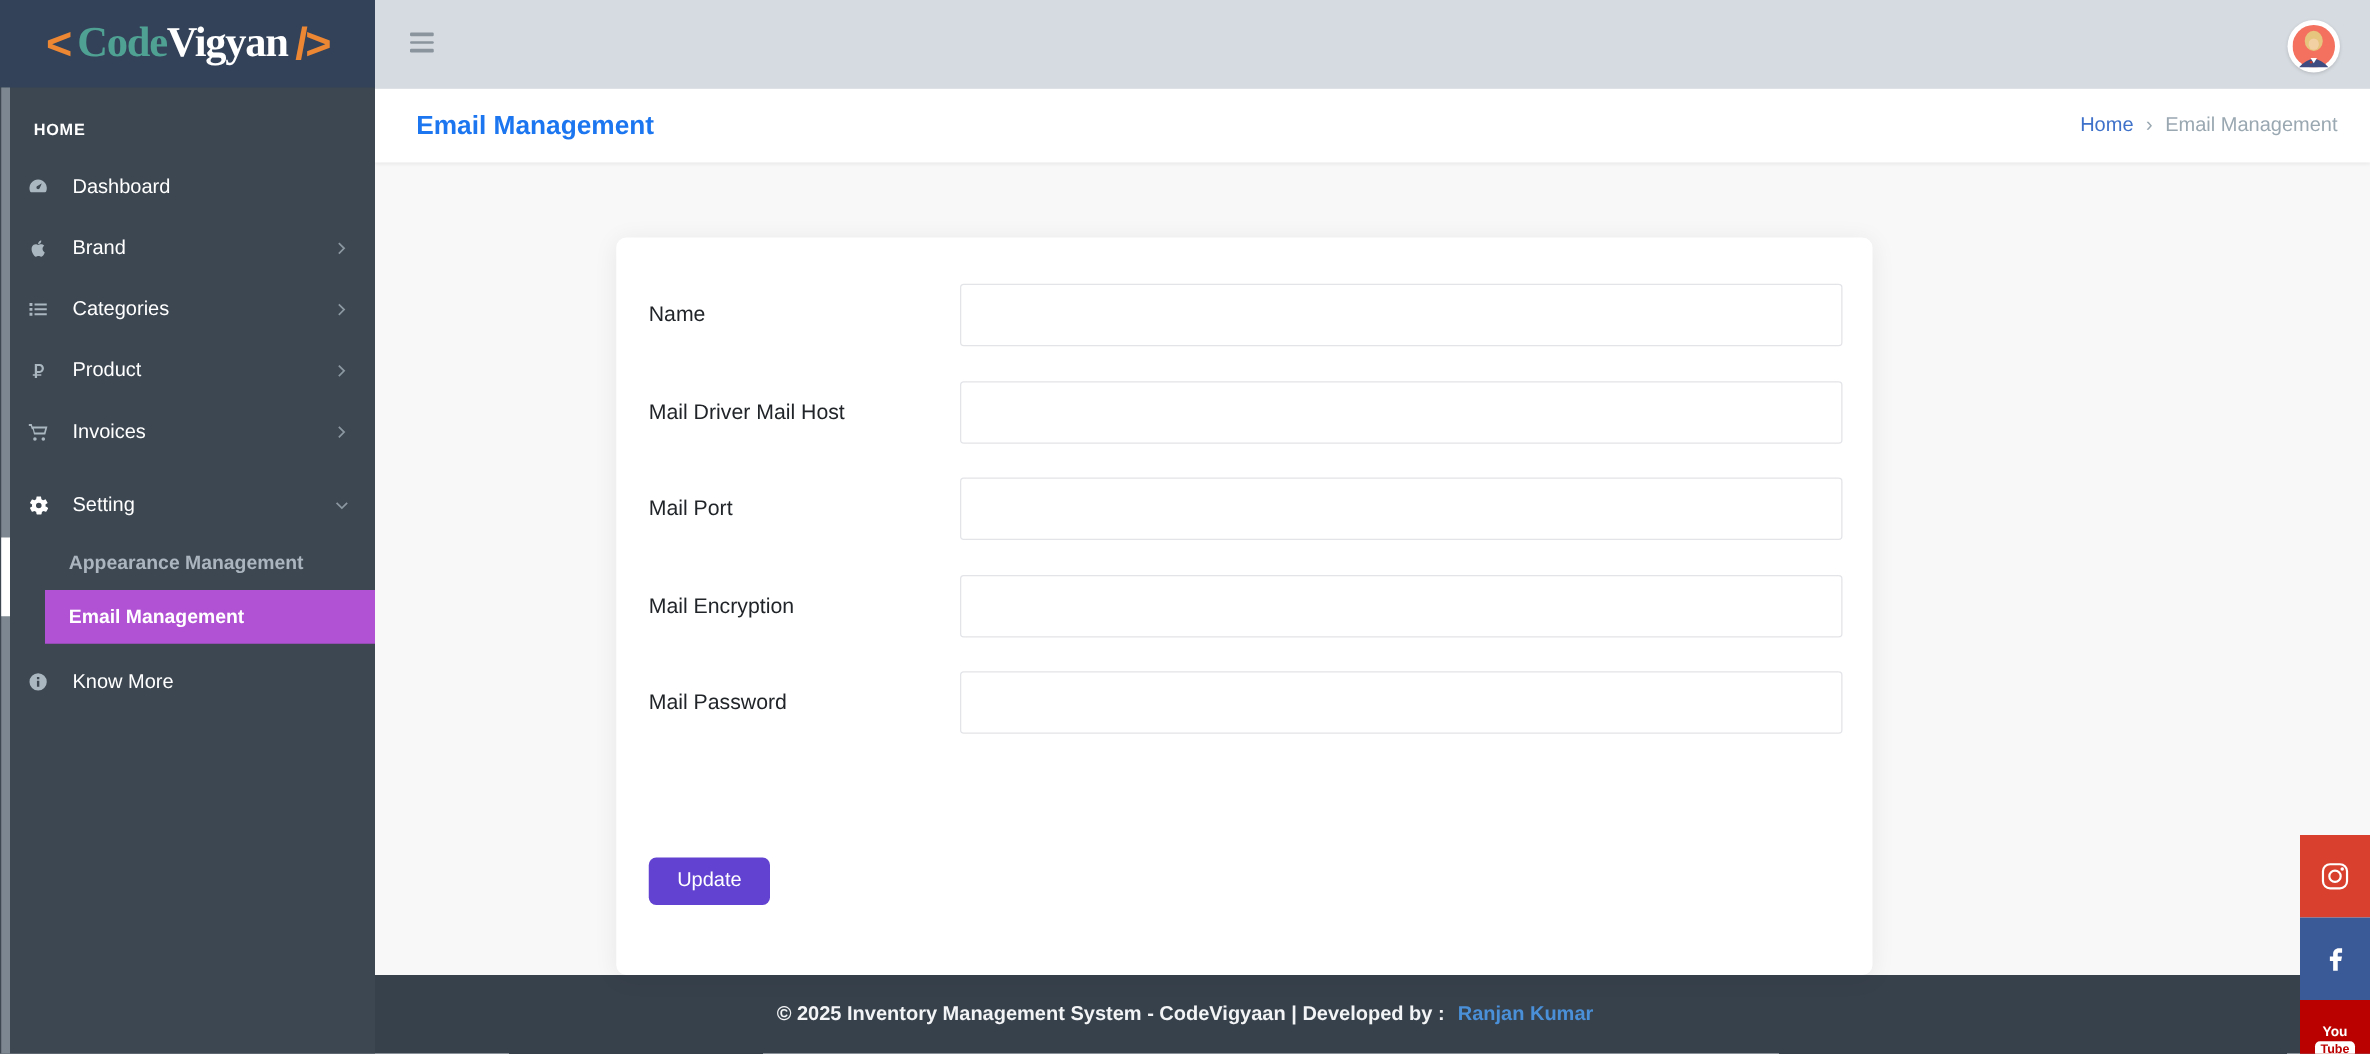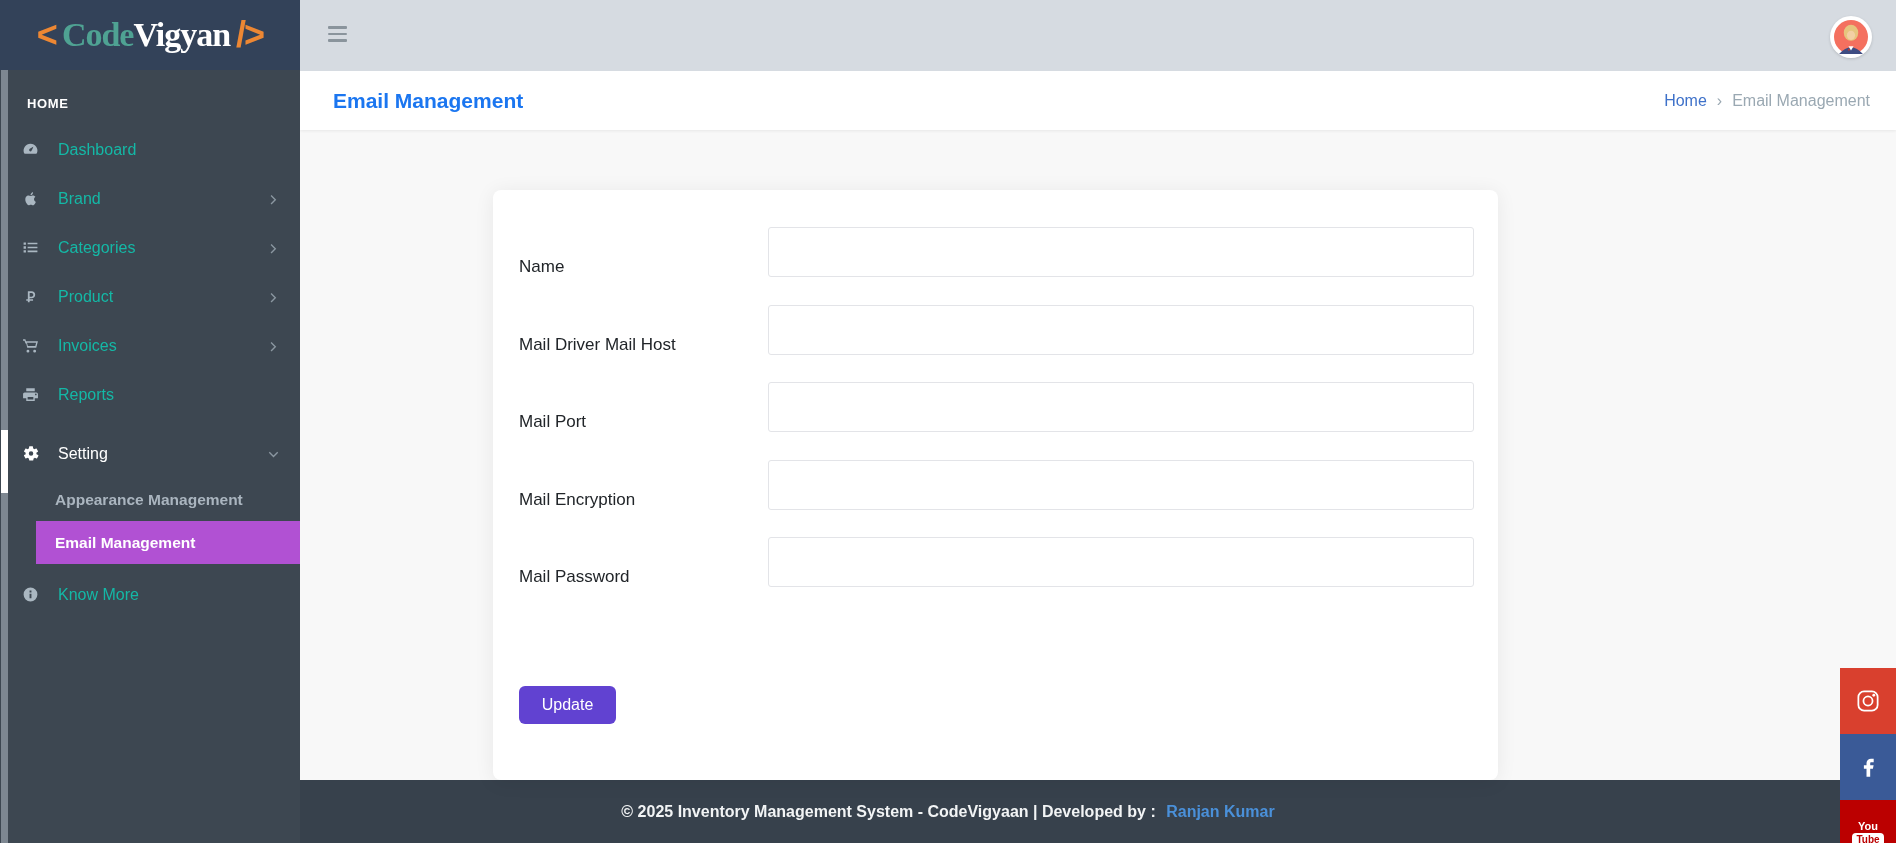--- a/index.html
+++ b/index.html
@@ -21,21 +21,21 @@
   .logo .c2 { color:#ffffff; letter-spacing:-1px; }
 
   .side-scroll-track { position:absolute; left:1px; top:70px; bottom:0; width:7px; background:#7d8791; }
   .side-scroll-thumb { position:absolute; left:1px; top:430px; height:63px; width:7px; background:#ffffff; }
 
   .side-header { padding:26px 0 14px 27px; color:#ffffff; font-size:13px; font-weight:bold; letter-spacing:.6px; }
 
   ul.nav { list-style:none; }
   .nav-item { position:relative; height:49px; display:flex; align-items:center; padding-left:22px; cursor:pointer; }
   .nav-item .ico { width:22px; height:17px; color:#aab7c1; display:flex; align-items:center; }
-  .nav-item .lbl { margin-left:14px; font-size:16px; color:#14b8a6; }
+  .nav-item .lbl { margin-left:14px; font-size:16px; color:#ffffff; }
   .nav-item .chev { position:absolute; right:20px; width:13px; height:13px; color:#8b97a1; }
   .nav-item.active-parent .lbl, .nav-item.active-parent .ico { color:#ffffff; }
   .nav-item.mt { margin-top:10px; }
 
   ul.subnav { list-style:none;font-weight:bold; }
   .sub-item { height:43px; display:flex; align-items:center; padding-left:55px; font-size:15.5px; color:#aab5bf; cursor:pointer; }
   .sub-item.active { background:#b151d3; color:#ffffff; margin-left:36px; padding-left:19px; }
   .know-more { margin-top:6px;text-align:right; }
 
   
@@ -50,21 +50,21 @@
               display:flex; align-items:center; justify-content:space-between; padding:0 26px 0 33px;
               box-shadow:0 1px 3px rgba(0,0,0,.07); }
   .page-title { color:#1b76f0; font-size:21px; font-weight:bold; }
   .breadcrumb { font-size:16px; color:#9aa8b2; display:flex; align-items:center; gap:10px; }
   .breadcrumb a { color:#3e71c9; text-decoration:none; }
 
   
   .content { position:absolute; left:300px; right:0; top:130px; bottom:63px; background:#f8f8f8; z-index:2; }
   .card { position:absolute; left:193px; top:60px; width:1005px; height:590px; background:#ffffff;
           border-radius:8px; box-shadow:0 2px 20px rgba(0,0,0,.07); padding:37px 24px 0 26px; }
-  .form-row { display:flex; align-items:flex-end; margin-bottom:27.5px; }
+  .form-row { display:flex; align-items:center; margin-bottom:27.5px; }
   .form-row label { width:249px; font-size:17px; color:#212529; }
   .form-row input { flex:1; height:50px; border:1px solid #e3e4e8; border-radius:3px; background:#ffffff;
                     font-size:16px; color:#333; padding:0 12px; outline:none; }
   .btn-update { margin-top:71px; width:97px; height:38px; background:#6142d1; color:#ffffff; border:none;
                 border-radius:6px; font-size:16px; font-family:"Liberation Sans",sans-serif; cursor:pointer; }
 
   
   .social { position:absolute; right:0; top:668px; width:56px; z-index:10; }
   .social a { display:flex; flex-direction:column; align-items:center; justify-content:center; width:56px; height:66px; text-decoration:none; }
   .social .ig { background:#d9402e; }
@@ -140,28 +140,20 @@
       <li class="nav-item">
         <span class="ico">
           <svg width="17" height="17" viewBox="0 0 16 16" fill="currentColor">
             <path d="M1 2h2.2l.5 2H15l-1.6 6H4.9L4 6h-.7L2.4 3.5H1V2zm3.7 3.5l.8 3h7l.8-3H4.7zM5.6 12a1.35 1.35 0 1 0 0 2.7 1.35 1.35 0 0 0 0-2.7zm6.3 0a1.35 1.35 0 1 0 0 2.7 1.35 1.35 0 0 0 0-2.7z"></path>
           </svg>
         </span>
         <span class="lbl">Invoices</span>
         <span class="chev"><svg width="13" height="13" viewBox="0 0 16 16">
             <path d="M5 3l5.2 5.2L5 13.4" fill="none" stroke="currentColor" stroke-width="1.7"></path>
           </svg></span>
-      </li>
-      <li class="nav-item">
-        <span class="ico">
-          <svg width="17" height="17" viewBox="0 0 16 16" fill="currentColor">
-            <path d="M4 2h8v3H4zM2.5 6h11c.8 0 1.5.7 1.5 1.5v4h-3V14H4v-2.5H1v-4C1 6.7 1.7 6 2.5 6zm2.8 4.3v2.4h5.4v-2.4H5.3zM13 7.1a.8.8 0 1 0 0 1.6.8.8 0 0 0 0-1.6z"></path>
-          </svg>
-        </span>
-        <span class="lbl">Reports</span>
       </li>
       <li class="nav-item active-parent mt">
         <span class="ico">
           <svg width="17" height="17" viewBox="0 0 16 16" fill="currentColor">
             <path d="M13.9 8.7l1.4.9c.2.1.2.3.2.5l-1.3 2.3c-.1.2-.3.2-.5.2l-1.6-.6c-.4.3-.8.5-1.2.7l-.3 1.7c0 .2-.2.3-.4.3H7.2c-.2 0-.4-.1-.4-.3l-.3-1.7c-.4-.2-.8-.4-1.2-.7l-1.6.6c-.2.1-.4 0-.5-.2L1.9 10c-.1-.2 0-.4.2-.5l1.4-.9c0-.2-.1-.5-.1-.7s0-.5.1-.7l-1.4-.9c-.2-.1-.2-.3-.2-.5l1.3-2.3c.1-.2.3-.2.5-.2l1.6.6c.4-.3.8-.5 1.2-.7l.3-1.7c0-.2.2-.3.4-.3h2.6c.2 0 .4.1.4.3l.3 1.7c.4.2.8.4 1.2.7l1.6-.6c.2-.1.4 0 .5.2l1.3 2.3c.1.2 0 .4-.2.5l-1.4.9c.1.2.1.5.1.7s0 .5-.1.7zM8.5 10a2.1 2.1 0 1 0 0-4.2 2.1 2.1 0 0 0 0 4.2z"></path>
           </svg>
         </span>
         <span class="lbl">Setting</span>
         <span class="chev"><svg width="13" height="13" viewBox="0 0 16 16">
             <path d="M2.8 5.2L8 10.4l5.2-5.2" fill="none" stroke="currentColor" stroke-width="1.7"></path>

